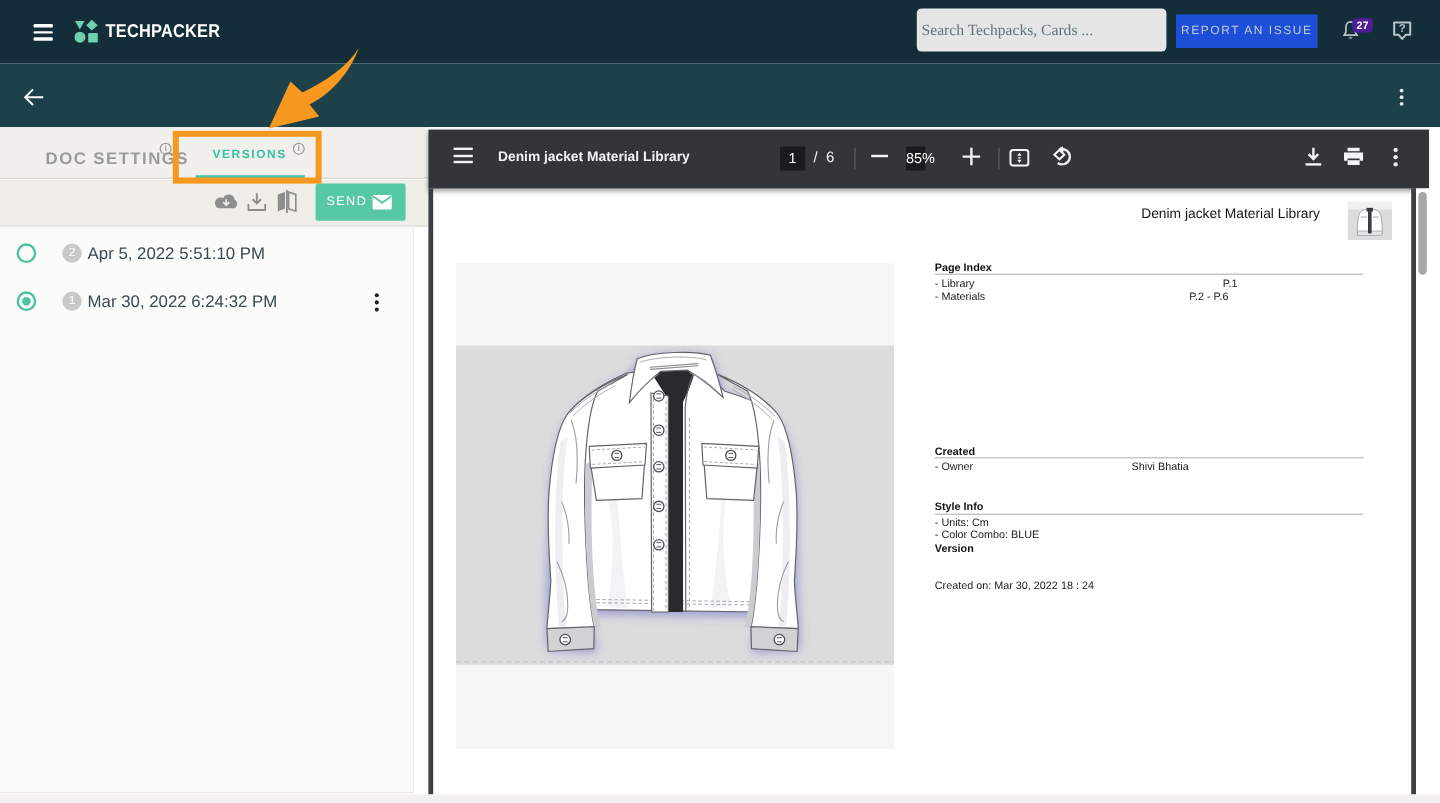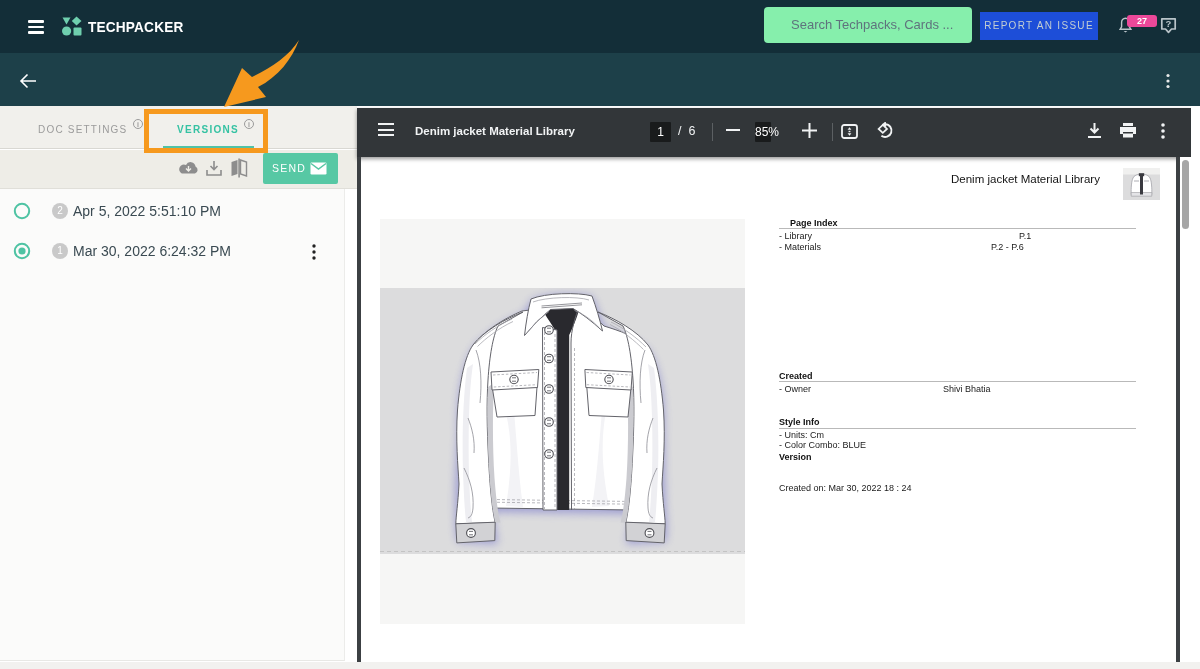--- a/index.html
+++ b/index.html
@@ -5,33 +5,33 @@
   * { margin:0; padding:0; box-sizing:border-box; }
   html,body { width:1200px; height:669px; overflow:hidden; }
   body { font-family:"Liberation Sans", sans-serif; position:relative; background:#fff; }
   .abs { position:absolute; }
 
   
   #topbar { left:0; top:0; width:1200px; height:53px; background:#132e38; }
   #hamb div { width:16px; height:2.5px; background:#fff; margin-bottom:3px; border-radius:1px; }
   #brand { left:62px; top:16px; }
   #brandtext { left:88px; top:18px; color:#fff; font-size:15.5px; font-weight:bold; letter-spacing:0.2px; transform:scaleX(0.88); transform-origin:left center; }
-  #search { left:764px; top:7px; width:208px; height:36px; background:#86efac; border-radius:4px;
-            color:#5f737d; font-size:13px; line-height:36px; padding-left:27px; }
+  #search { left:764px; top:7px; width:208px; height:36px; background:#e5e5e5; border-radius:4px;
+            color:#5f737d; font-size:13px; line-height:36px; padding-left:4px;font-family:Liberation Serif, serif; }
   #report { left:980px; top:12px; width:118px; height:28px; background:#1d4ed8; color:#c3ced2;
             font-size:10px; letter-spacing:1.3px; text-align:center; line-height:28px; }
-  #badge { left:1127px; top:15px; width:30px; height:12px; background:#ec4899; border-radius:3px;
+  #badge { left:1127px; top:15px; width:17px; height:12px; background:#4c1d95; border-radius:3px;
            color:#fff; font-size:9px; line-height:12px; text-align:center; font-weight:bold; }
 
   
   #bar2 { left:0; top:53px; width:1200px; height:53px; background:#1d4049; }
 
   
   #tabbar { left:0; top:106px; width:357px; height:43px; background:#f1f0ec; border-bottom:1.5px solid #d9d8d3; }
-  #tab1 { left:38px; top:123.5px; color:#9b9b9b; font-size:10px; font-weight:normal; letter-spacing:1.2px; }
+  #tab1 { left:38px; top:123.5px; color:#9b9b9b; font-size:14px; font-weight:bold; letter-spacing:1.2px; }
   #tab2 { left:177px; top:123.5px; color:#35c2a3; font-size:10px; font-weight:bold; letter-spacing:1.3px; }
   .info { width:10px; height:10px; border:1px solid #9b9b9b; border-radius:50%; color:#9b9b9b;
           font-size:7px; text-align:center; line-height:9px; font-weight:bold; }
   #underline { left:163px; top:146px; width:91px; height:2.5px; background:#4fc3a7; }
   #actionbar { left:0; top:149.5px; width:357px; height:39.5px; background:#eeede7; border-bottom:1px solid #e0dfd9; }
   #send { left:263px; top:153px; width:75px; height:31px; background:#57c8a4; border-radius:2px;
           color:#fff; font-size:10.5px; letter-spacing:1.2px; line-height:31px; padding-left:9px; }
   #listpanel { left:0; top:189px; width:345px; height:472px; background:#fbfbfa; border-right:1px solid #ececea; border-bottom:1px solid #e8e8e5; }
   .vrow { position:absolute; left:0; width:357px; height:40px; }
   .vtext { position:absolute; left:73px; top:12px; font-size:14px; color:#3a4a52; }
@@ -292,21 +292,21 @@
     <path d="M161.5,19.8 L202,16.8 M161.5,18 L202,15" stroke="#8a8a90" stroke-width="0.9" fill="none"></path>
     <path d="M148,43.5 Q157,32 169,23.5 M219,39.5 Q207,27 194.5,22.5" stroke="#9a9aa0" stroke-width="0.7" fill="none"></path>
 
     <path d="M95,56 C104,47 118,37 132,31 M97.5,58.5 C106,50 119,40 133,33.5 M266,59 C257,50 244,40 231,34 M263.5,61.5 C255,53 243,43 230,36.5" stroke="#a8a8ae" stroke-width="0.8" fill="none"></path>
 
     <path d="M0,263.5 L365,263.5" stroke="#c3c3c3" stroke-width="1" stroke-dasharray="4,3"></path>
   </svg>
   </div>
 </div>
 
-<div class="abs sect" style="top:218px;margin-left:11px;">Page Index</div>
+<div class="abs sect" style="top:218px;">Page Index</div>
 <div class="abs rule" style="top:228px;"></div>
 <div class="abs pline" style="top:231px;">- Library</div>
 <div class="abs pval" style="left:991px; top:231px;margin-left:28px;">P.1</div>
 <div class="abs pline" style="top:242px;">- Materials</div>
 <div class="abs pval" style="left:991px; top:242px;">P.2 - P.6</div>
 
 <div class="abs sect" style="top:371px;">Created</div>
 <div class="abs rule" style="top:381px;"></div>
 <div class="abs pline" style="top:384px;">- Owner</div>
 <div class="abs pval" style="left:943px; top:384px;">Shivi Bhatia</div>

